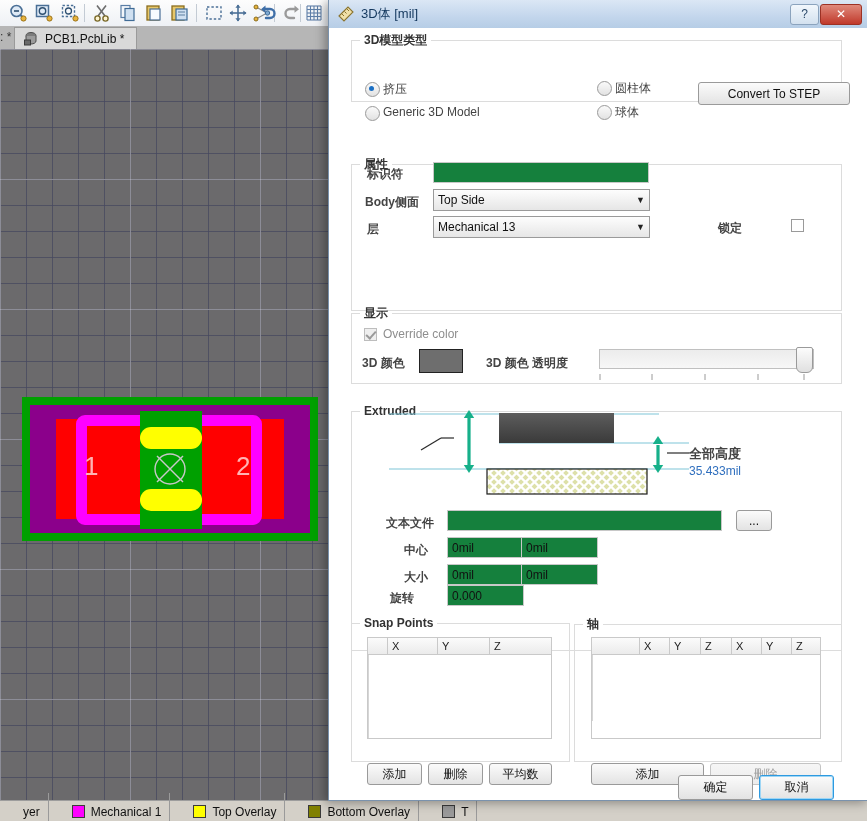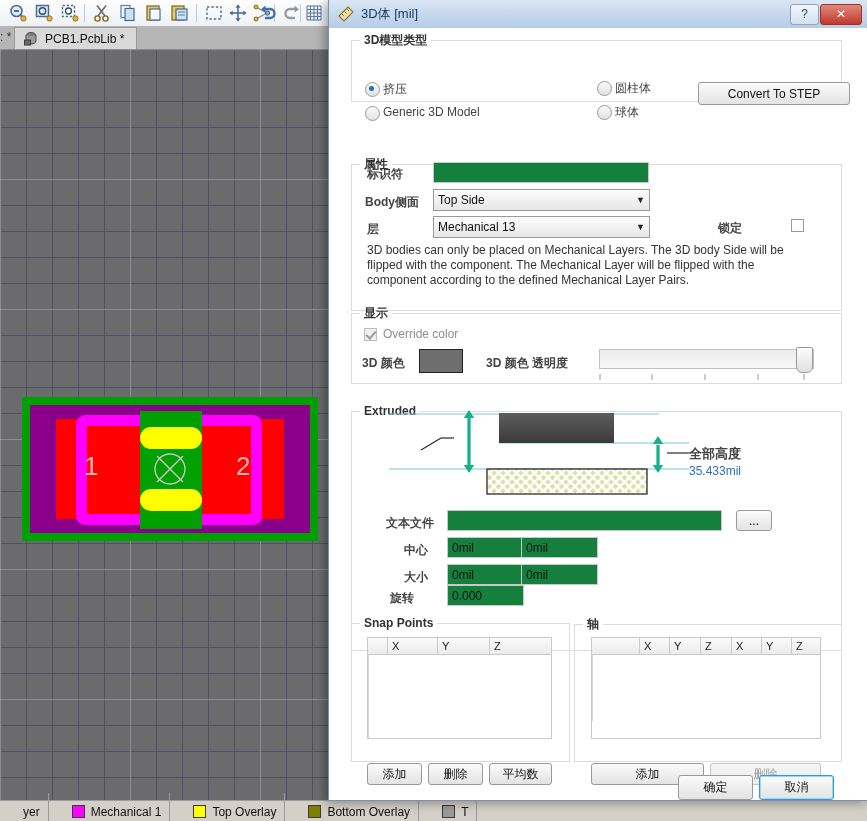--- a/index.html
+++ b/index.html
@@ -317,21 +317,20 @@
       <span>Top Side</span>
       <span class="arrow">▼</span>
     </div>
     <span class="lbl b" style="left:38px;top:193px">层</span>
     <div class="combo" style="left:104px;top:188px;width:217px;">
       <span>Mechanical 13</span>
       <span class="arrow">▼</span>
     </div>
     <span class="lbl b" style="left:389px;top:192px">锁定</span>
     <span class="chk" style="left:462px;top:191px"></span>
-    <div class="note" style="left:38px;top:215px;width:440px;">3D bodies can only be placed on Mechanical Layers. The 3D body Side will be flipped with the component. The Mechanical Layer will be flipped with the component according to the defined Mechanical Layer Pairs.</div>
 
     <fieldset style="left:22px;top:277px;width:489px;height:77px;">
       <legend>显示</legend>
     </fieldset>
     <span class="chk dis on" style="left:35px;top:300px"></span>
     <span class="lbl" style="left:54px;top:299px;color:#8e8e8e">Override color</span>
     <span class="lbl b" style="left:33px;top:327px">3D 颜色</span>
     <div style="position:absolute;left:90px;top:321px;width:42px;height:22px;background:#6e6e6e;border:1px solid #222;"></div>
     <span class="lbl b" style="left:157px;top:327px">3D 颜色 透明度</span>
     <div style="position:absolute;left:270px;top:321px;width:213px;height:18px;border:1px solid #c0c0c0;background:linear-gradient(#ececec,#f7f7f7);">

